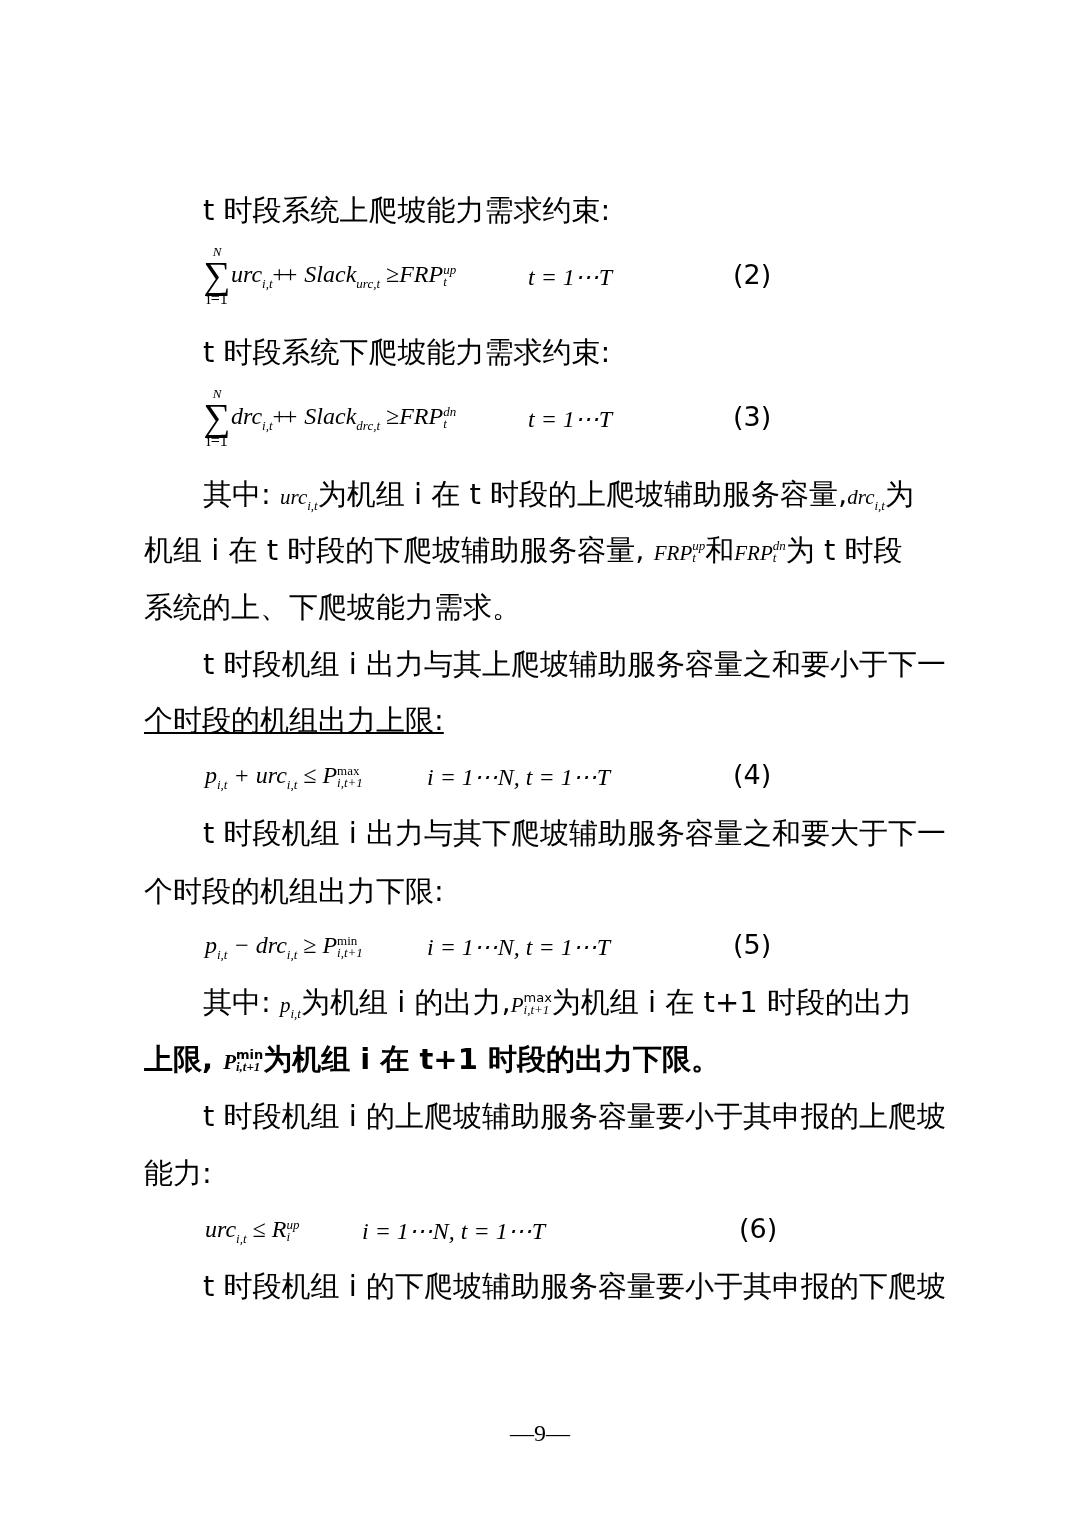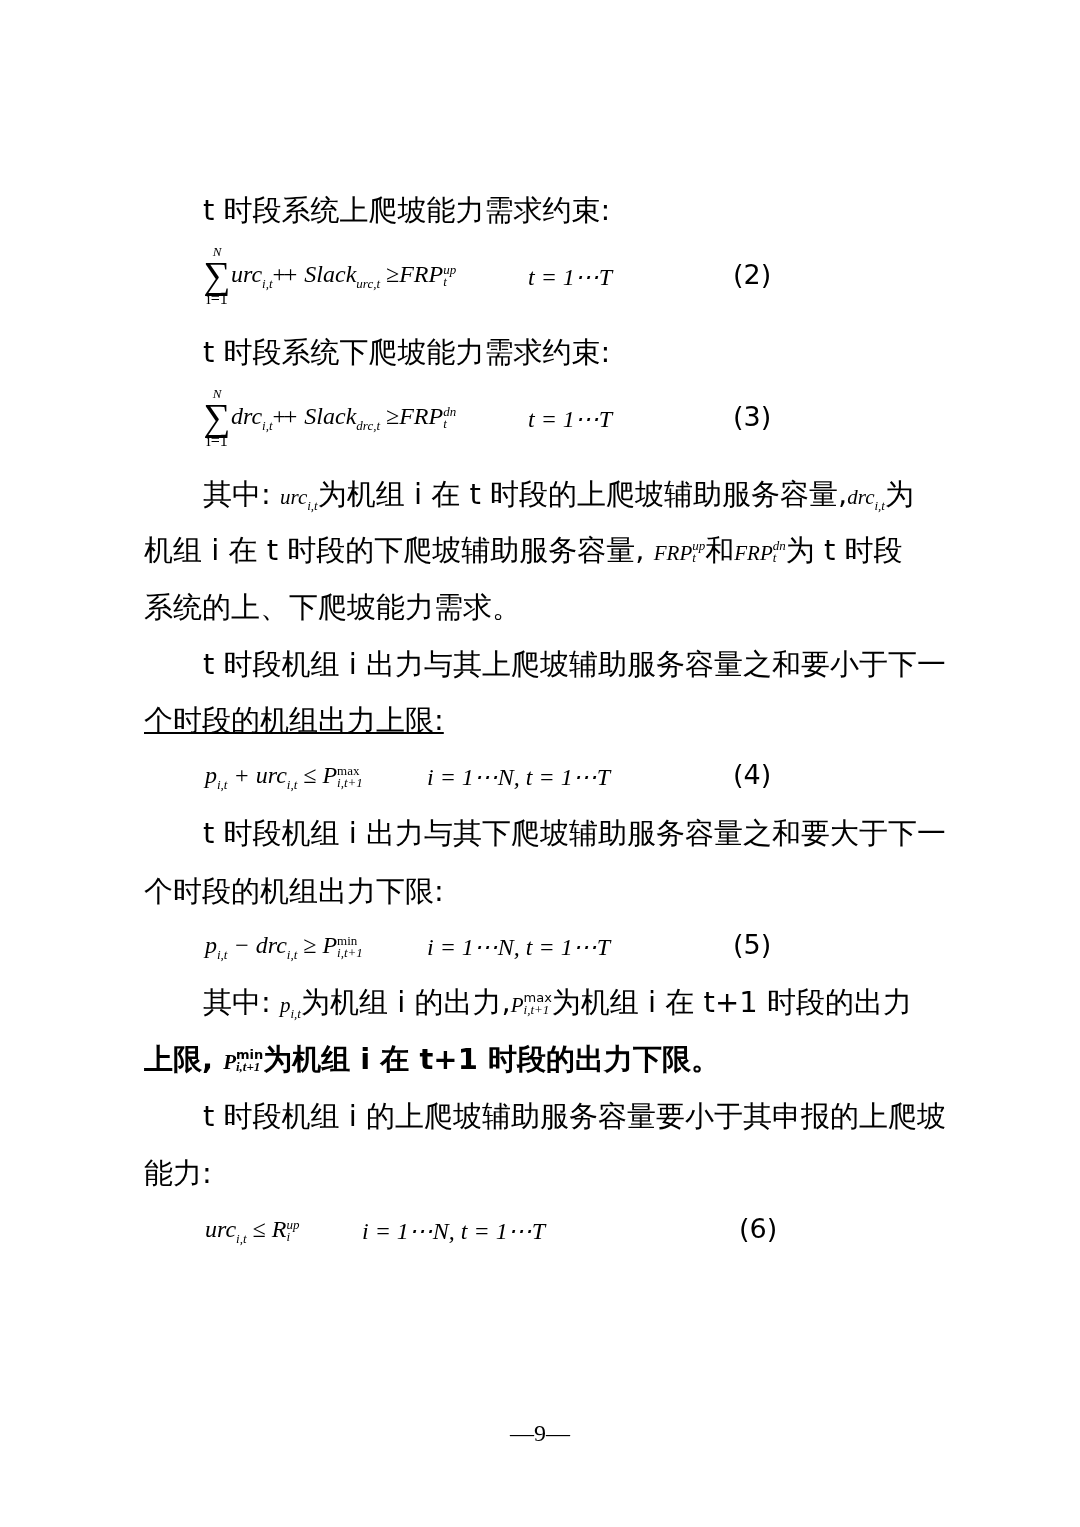--- a/index.html
+++ b/index.html
@@ -111,16 +111,17 @@
 
   <div class="line" style="left:203px; top:1098px;text-align:right;">t 时段机组 i 的上爬坡辅助服务容量要小于其申报的上爬坡</div>
   <div class="line" style="left:144px; top:1155px;">能力:</div>
 
   <div class="math" style="left:205px; top:1214px;">
     <span>urc</span><span class="sub">i,t</span><span> ≤ R</span><span class="subsup"><span>up</span><span>i</span></span>
   </div>
   <div class="math" style="left:362px; top:1216px;">i = 1⋯N, t = 1⋯T</div>
   <div class="eqnum" style="left:739px; top:1214px;">(6)</div>
 
+  <div class="line" style="left:203px; top:1268px;">t 时段机组 i 的下爬坡辅助服务容量要小于其申报的下爬坡</div>
 
   <div class="footer">—9—</div>
 
 </div>
 
 </body></html>

